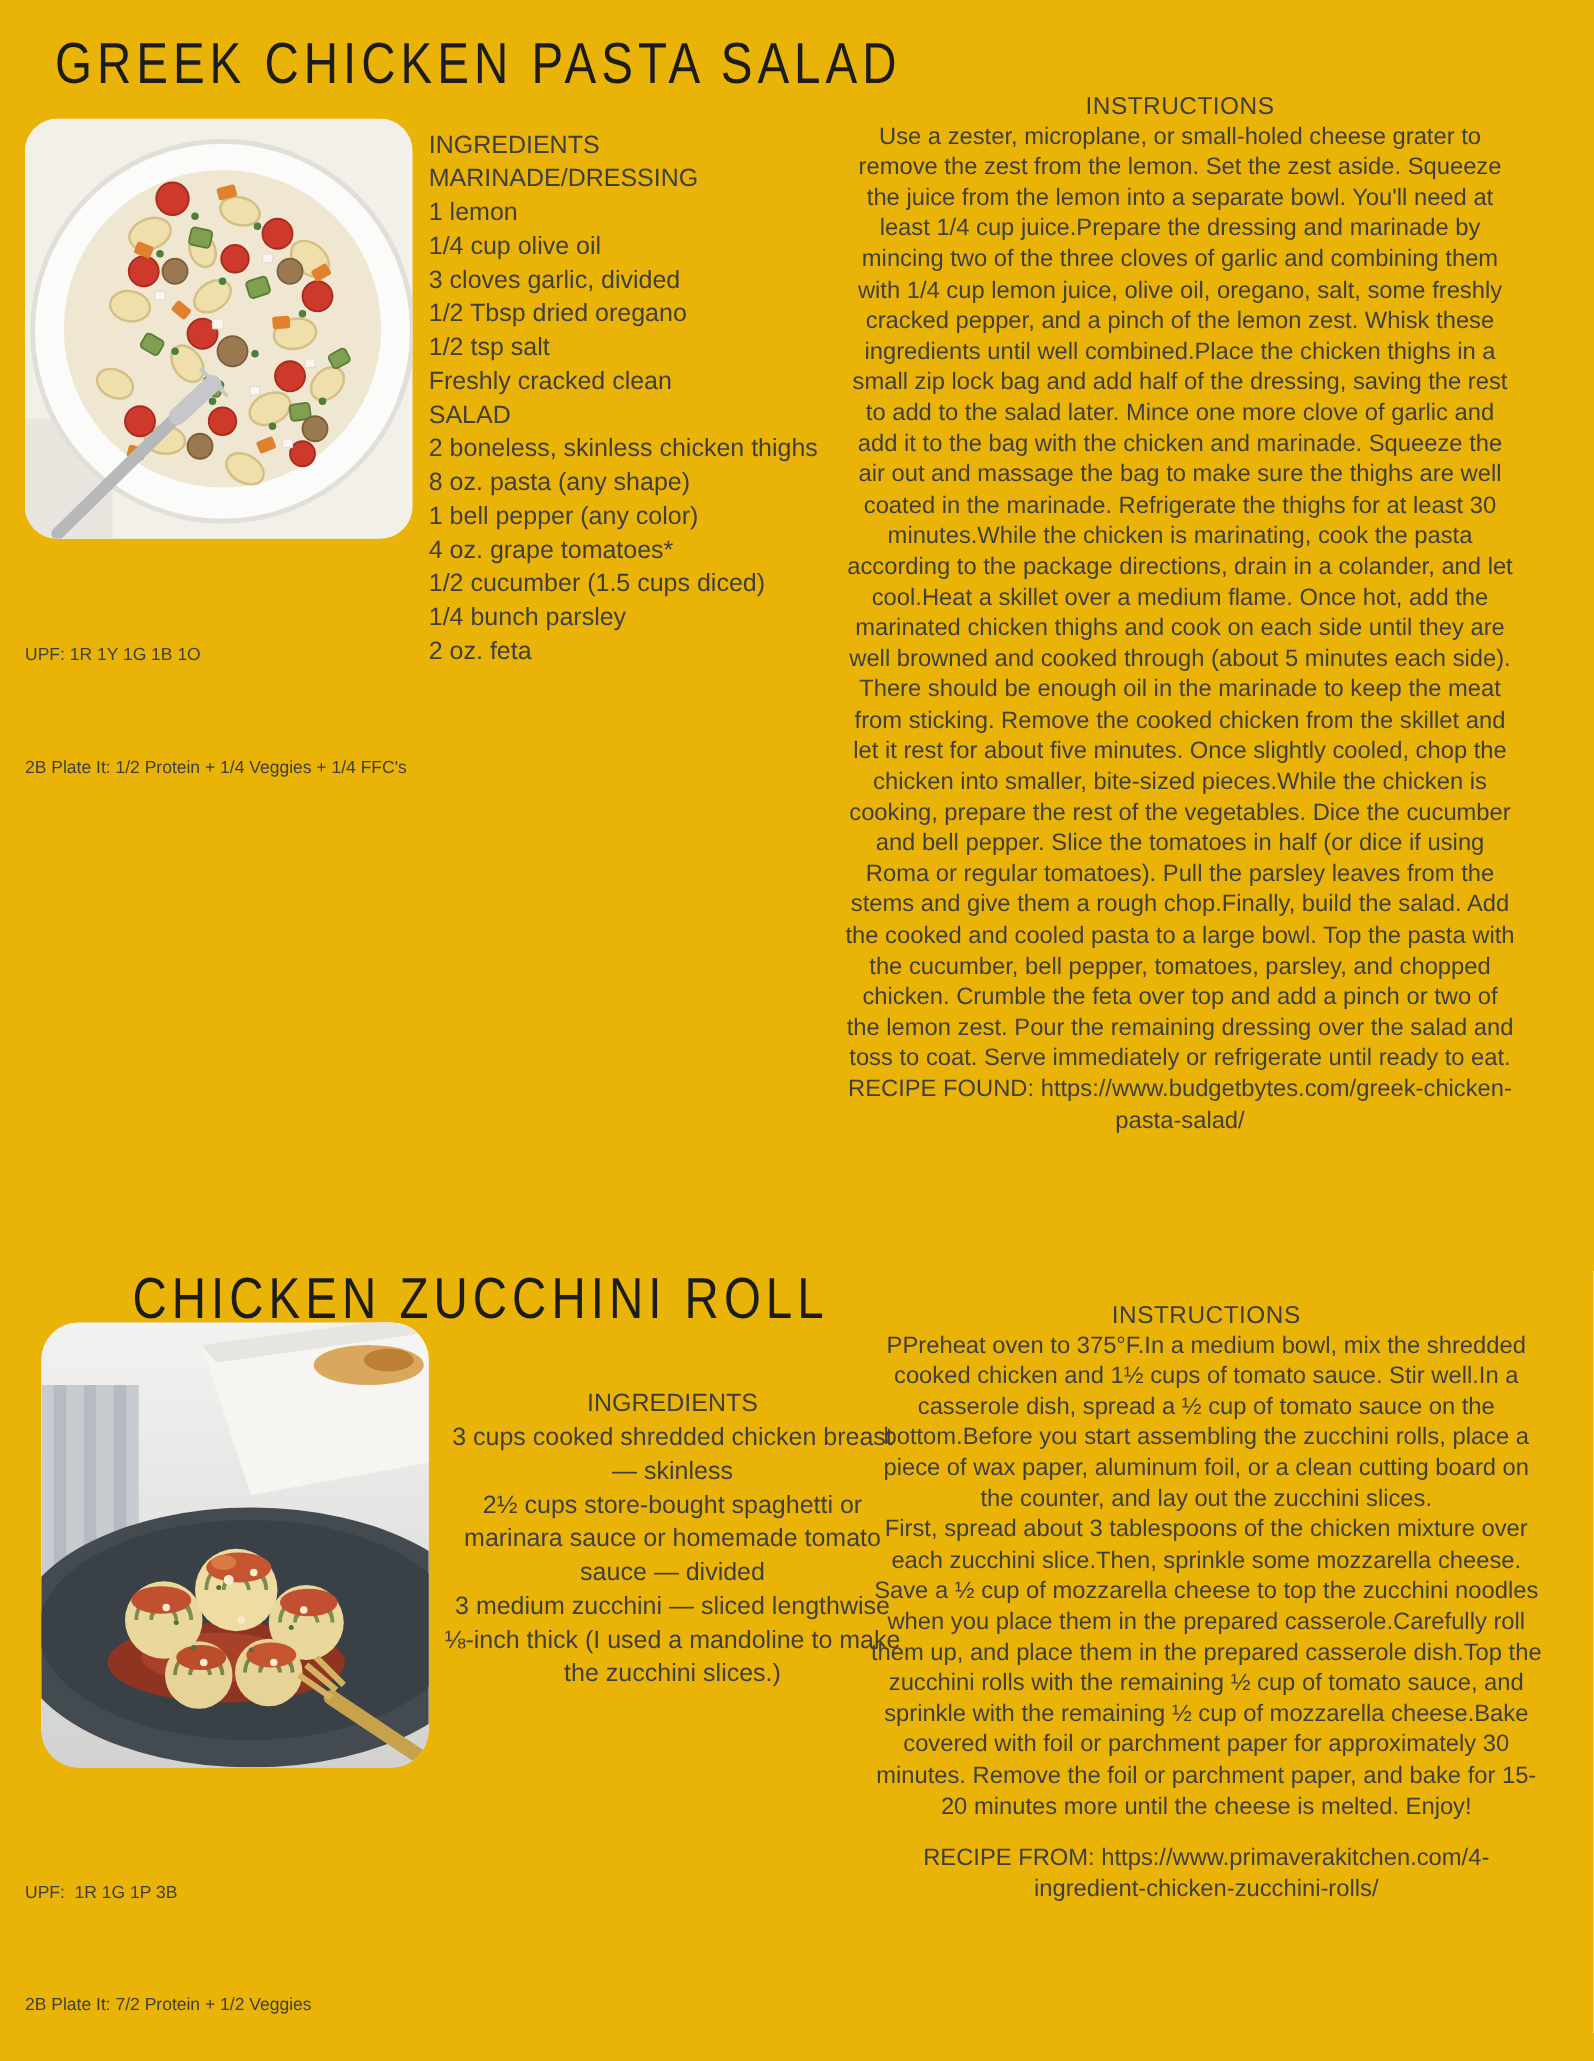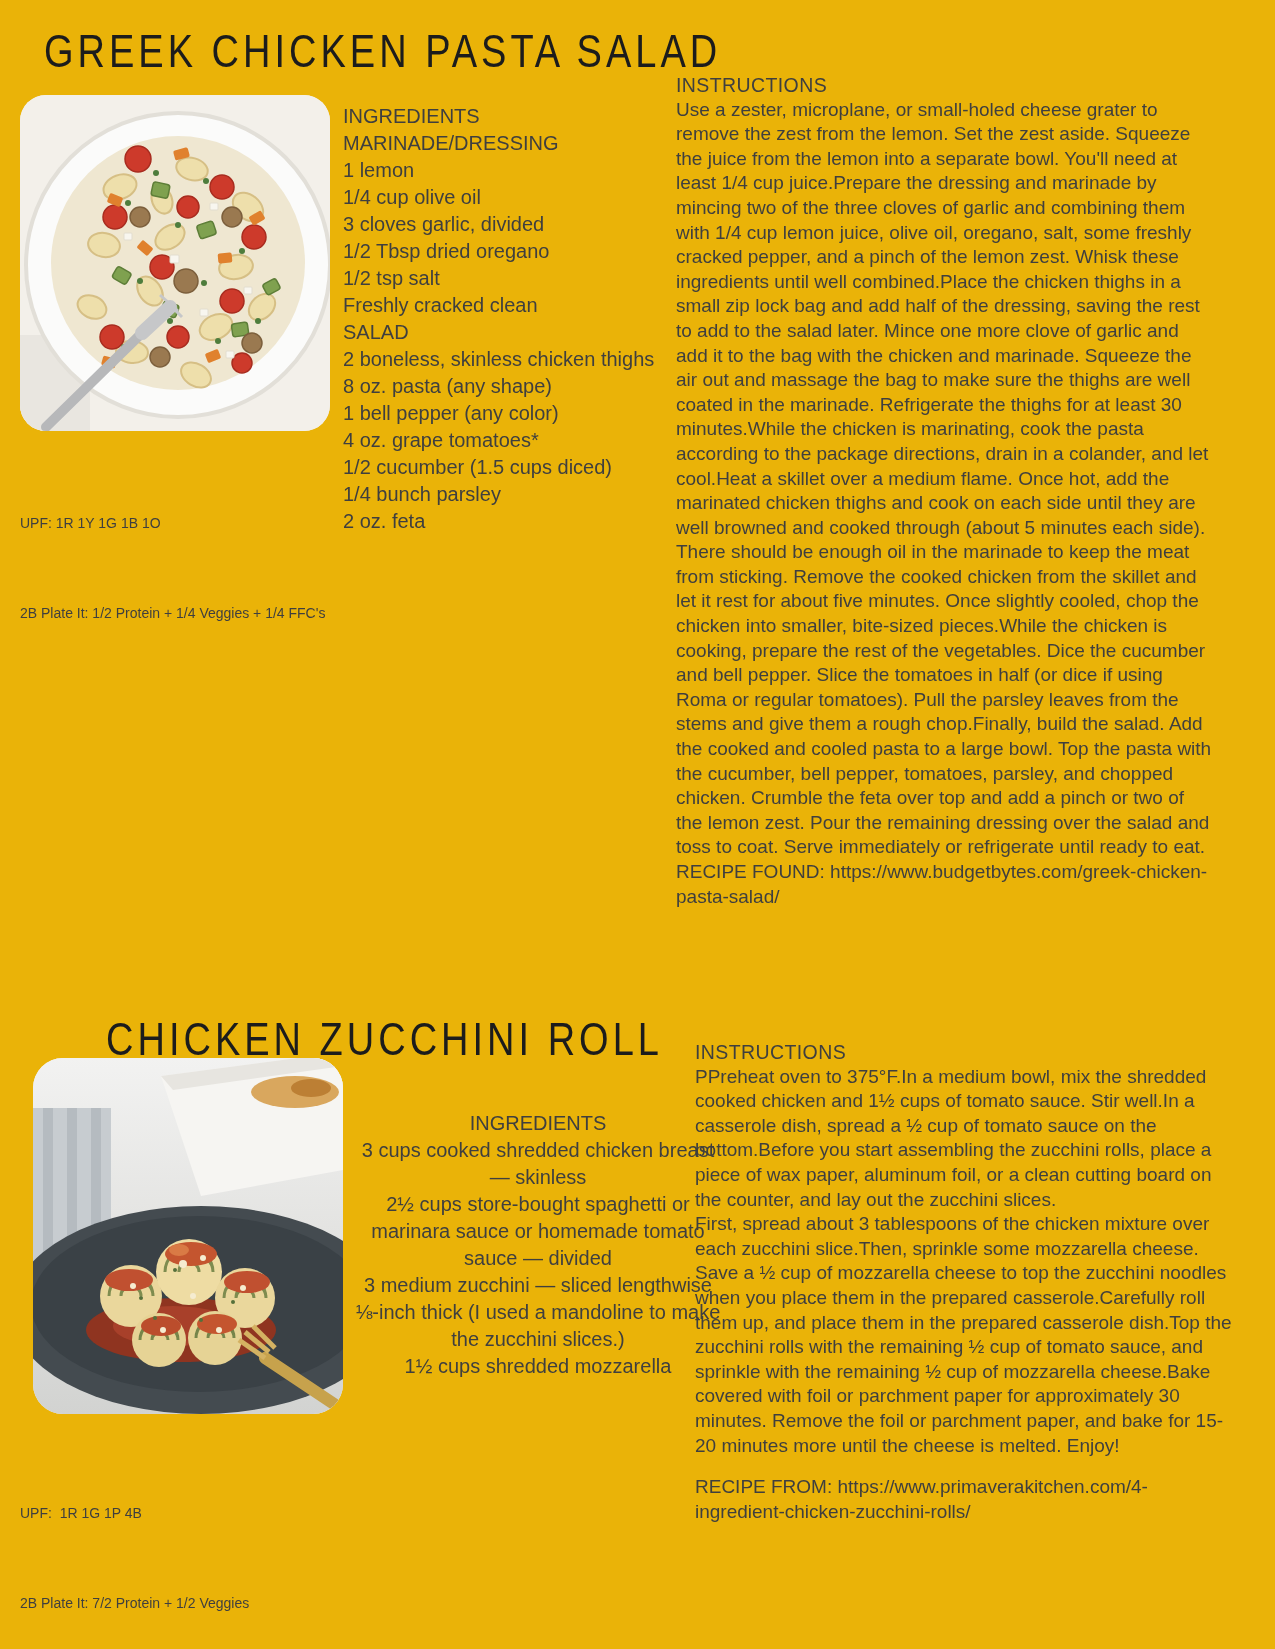--- a/index.html
+++ b/index.html
@@ -19,21 +19,21 @@
   .photo svg { display:block; width:100%; height:100%; }
 
   .ing-col1 { position:absolute; left:343px; top:103px; width:334px; font-size:20px; line-height:27px; }
   .ing-col2 { position:absolute; left:352px; top:1110px; width:372px; font-size:20px; line-height:27px; text-align:center; }
   ul { list-style:none; }
 
   .upf { position:absolute; font-size:14px; line-height:30px; white-space:pre-wrap; }
   #upf1 { left:20px; top:448px; width:316px; }
   #upf2 { left:20px; top:1438px; width:322px; }
 
-  .instructions { position:absolute; font-size:19px; line-height:24.6px; }
+  .instructions { position:absolute; text-align:center; font-size:19px; line-height:24.6px; }
   #instructions1 { left:676px; top:73px; width:536px; }
   #instructions2 { left:695px; top:1040px; width:540px; }
   .ins-heading { font-size:19.5px; letter-spacing:0.4px; }
   #instructions2 .ins-source { margin-top:17px; }
 </style>
 </head>
 <body>
 
 <div class="page">
 
@@ -260,26 +260,25 @@
       </g>
     </svg>
   </div>
 
   <div class="ing-col2">
     <div>INGREDIENTS</div>
     <ul>
         <li>3 cups cooked shredded chicken breast — skinless</li>
         <li>2½ cups store-bought spaghetti or marinara sauce or homemade tomato sauce — divided</li>
         <li>3 medium zucchini — sliced lengthwise ⅛-inch thick (I used a mandoline to make the zucchini slices.)</li>
-        <li>1½ cups shredded mozzarella</li>
       </ul>
   </div>
 
   <div class="upf" id="upf2">
-    <div>UPF:  1R 1G 1P 4B</div>
+    <div>UPF:  1R 1G 1P 3B</div>
     <div>2B Plate It: 7/2 Protein + 1/2 Veggies</div>
   </div>
 
   <div class="instructions" id="instructions2">
     <div class="ins-heading">INSTRUCTIONS</div>
     <div class="ins-body">
         <div>PPreheat oven to 375°F.In a medium bowl, mix the shredded cooked chicken and 1½ cups of tomato sauce. Stir well.In a casserole dish, spread a ½ cup of tomato sauce on the bottom.Before you start assembling the zucchini rolls, place a piece of wax paper, aluminum foil, or a clean cutting board on the counter, and lay out the zucchini slices.</div>
         <div>First, spread about 3 tablespoons of the chicken mixture over each zucchini slice.Then, sprinkle some mozzarella cheese. Save a ½ cup of mozzarella cheese to top the zucchini noodles when you place them in the prepared casserole.Carefully roll them up, and place them in the prepared casserole dish.Top the zucchini rolls with the remaining ½ cup of tomato sauce, and sprinkle with the remaining ½ cup of mozzarella cheese.Bake covered with foil or parchment paper for approximately 30 minutes. Remove the foil or parchment paper, and bake for 15-20 minutes more until the cheese is melted. Enjoy!</div>
       </div>
     <div class="ins-source">RECIPE FROM: https://www.primaverakitchen.com/4-ingredient-chicken-zucchini-rolls/</div>

